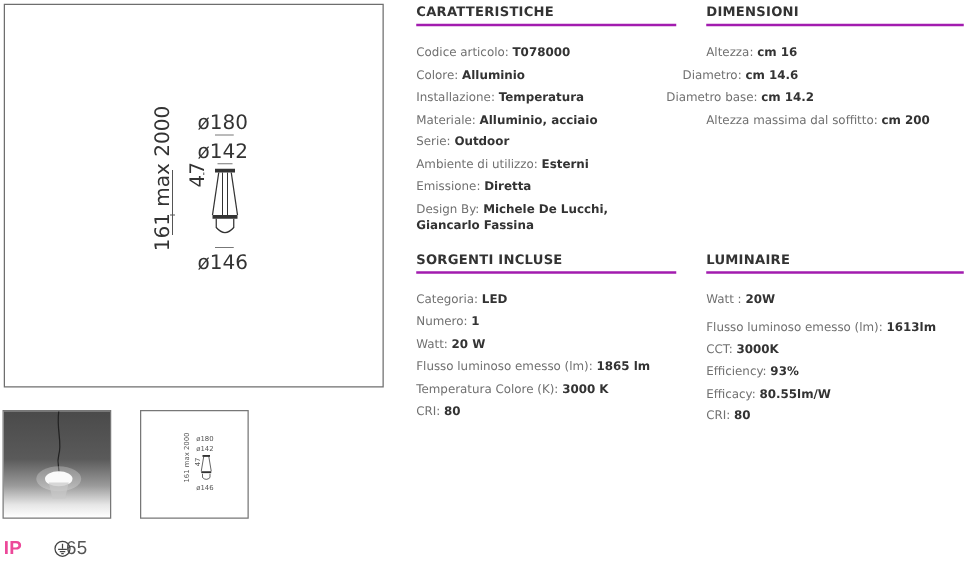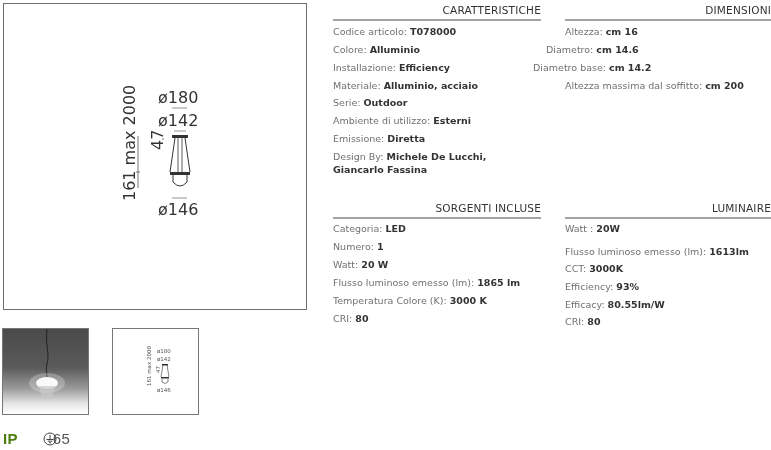--- a/index.html
+++ b/index.html
@@ -18,29 +18,29 @@
   .thumb-photo {
     left: 2px;
     background: linear-gradient(to bottom, #4a4a4a 0%, #5a5a5a 45%, #9a9a9a 70%, #e6e6e6 88%, #ffffff 100%);
     overflow: hidden;
   }
   .thumb-drawing { left: 112px; background: #fff; }
   .ip {
     left: 3px; top: 430px; font-size: 15px; color: #333;
     font-family: "Liberation Sans", sans-serif; letter-spacing: 0.3px;
   }
-  .ip b { font-weight: bold; color: #4d7c0f; }
+  .ip b { font-weight: bold; color: #ec4899; }
   .ip span.num { color: #555; margin-left: 35px; }
   .ground-icon { left: 43px; top: 432px; width: 14px; height: 14px; }
 
   .section-title {
-    font-size: 10.5px; font-weight: normal; color: #333; letter-spacing: 0.2px;
-    padding-bottom: 3px; border-bottom: 2px solid #a3a3a3; box-sizing: border-box; text-align: right;
+    font-size: 10.5px; font-weight: bold; color: #333; letter-spacing: 0.2px;
+    padding-bottom: 3px; border-bottom: 2px solid #a21caf; box-sizing: border-box;
   }
-  .row { font-size: 9.5px; color: #666; white-space: nowrap; }
+  .row { font-size: 9.5px; color: #666; white-space: nowrap; margin-top: 11px; }
   .row .lbl { color: #707070; }
   .row .val { font-weight: bold; color: #333; }
   .row.wrap { white-space: normal; line-height: 13px; }
   .dim-text { font-family: "DejaVu Sans", sans-serif; fill: #333; }
 </style>
 </head>
 <body>
 
 <div class="abs main-drawing">
   <svg width="304" height="307" viewBox="0 0 304 307">
@@ -101,21 +101,21 @@
   <circle cx="7" cy="7" r="6" fill="none" stroke="#444" stroke-width="1"></circle>
   <line x1="7" y1="3" x2="7" y2="7" stroke="#444" stroke-width="1"></line>
   <line x1="3.5" y1="7.5" x2="10.5" y2="7.5" stroke="#444" stroke-width="1"></line>
   <line x1="4.8" y1="9.2" x2="9.2" y2="9.2" stroke="#444" stroke-width="1"></line>
   <line x1="6" y1="10.8" x2="8" y2="10.8" stroke="#444" stroke-width="1"></line>
 </svg>
 
 <div class="abs section-title" style="left:333px; top:4px; width:208px;">CARATTERISTICHE</div>
 <div class="abs row" style="left:333px; top:26px;"><span class="lbl">Codice articolo: </span><span class="val">T078000</span></div>
 <div class="abs row" style="left:333px; top:44px;"><span class="lbl">Colore: </span><span class="val">Alluminio</span></div>
-<div class="abs row" style="left:333px; top:62px;"><span class="lbl">Installazione: </span><span class="val">Efficiency</span></div>
+<div class="abs row" style="left:333px; top:62px;"><span class="lbl">Installazione: </span><span class="val">Temperatura</span></div>
 <div class="abs row" style="left:333px; top:80px;"><span class="lbl">Materiale: </span><span class="val">Alluminio, acciaio</span></div>
 <div class="abs row" style="left:333px; top:97px;"><span class="lbl">Serie: </span><span class="val">Outdoor</span></div>
 <div class="abs row" style="left:333px; top:115px;"><span class="lbl">Ambiente di utilizzo: </span><span class="val">Esterni</span></div>
 <div class="abs row" style="left:333px; top:133px;"><span class="lbl">Emissione: </span><span class="val">Diretta</span></div>
 <div class="abs row wrap" style="left:333px; top:150px; width:200px;"><span class="lbl">Design By: </span><span class="val">Michele De Lucchi, Giancarlo Fassina</span></div>
 
 <div class="abs section-title" style="left:565px; top:4px; width:206px;">DIMENSIONI</div>
 <div class="abs row" style="left:565px; top:26px;"><span class="lbl">Altezza: </span><span class="val">cm 16</span></div>
 <div class="abs row" style="left:546px; top:44px;text-align:right;"><span class="lbl">Diametro: </span><span class="val">cm 14.6</span></div>
 <div class="abs row" style="left:533px; top:62px;"><span class="lbl">Diametro base: </span><span class="val">cm 14.2</span></div>

